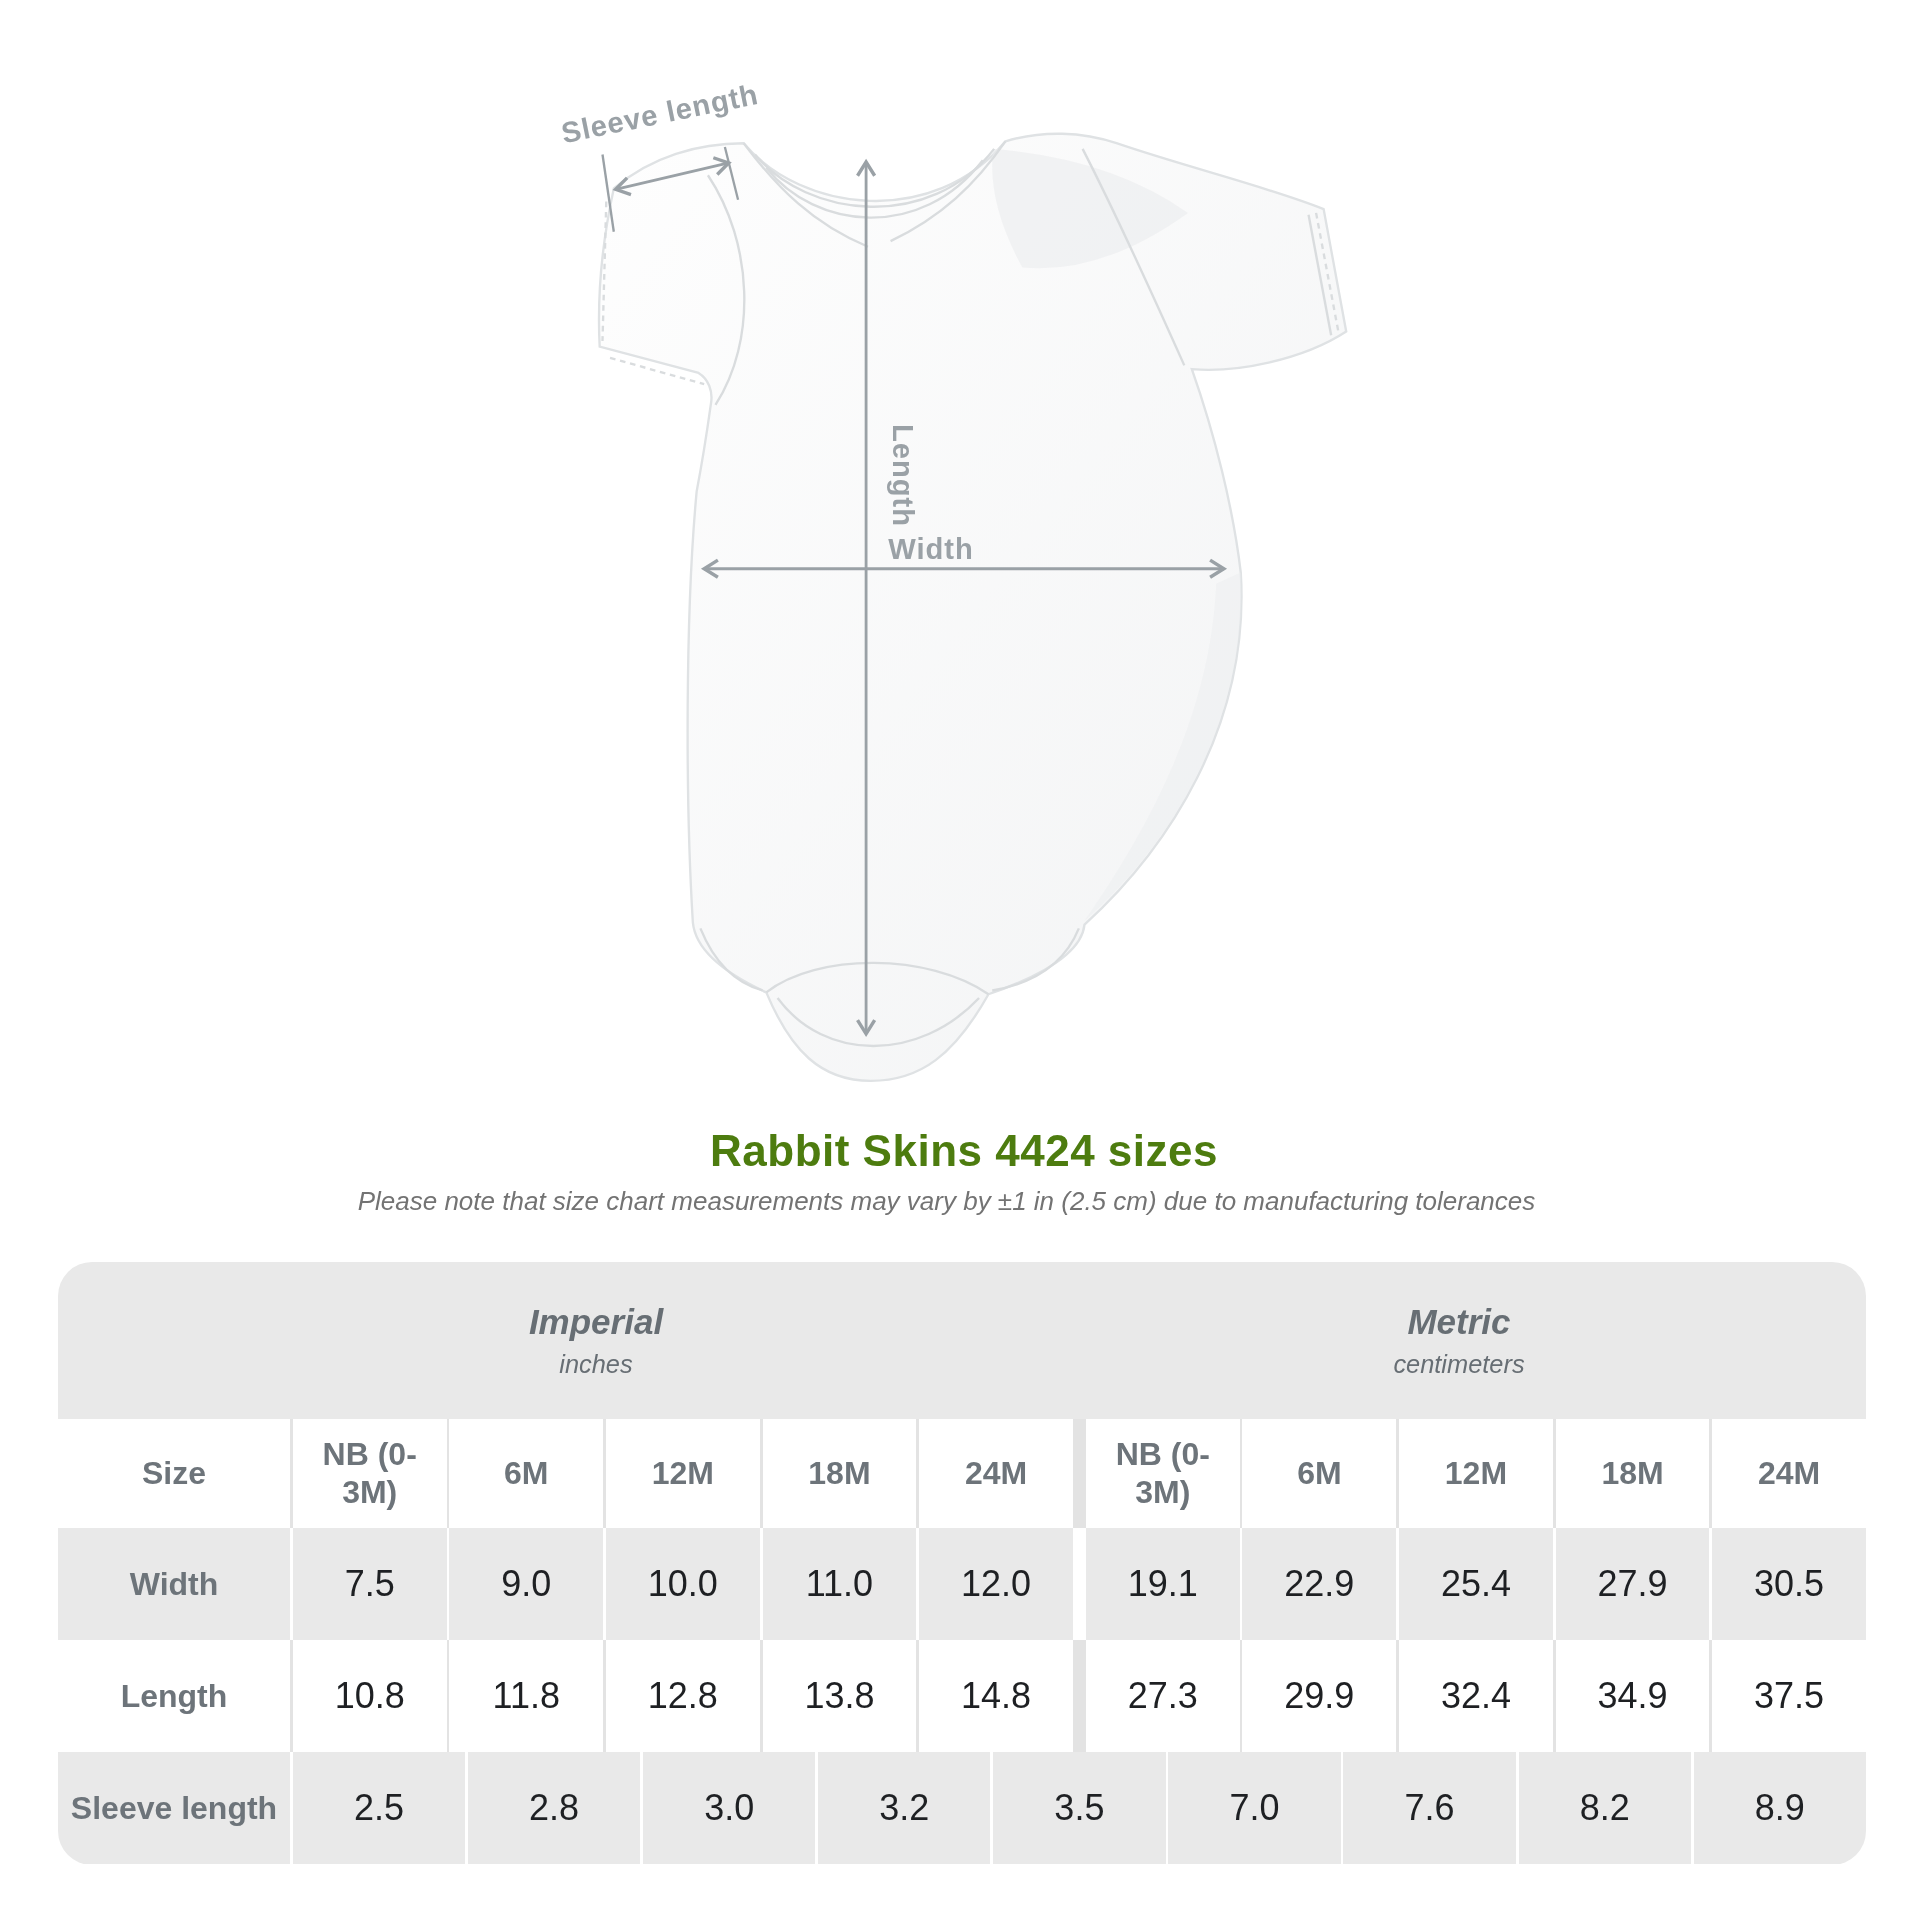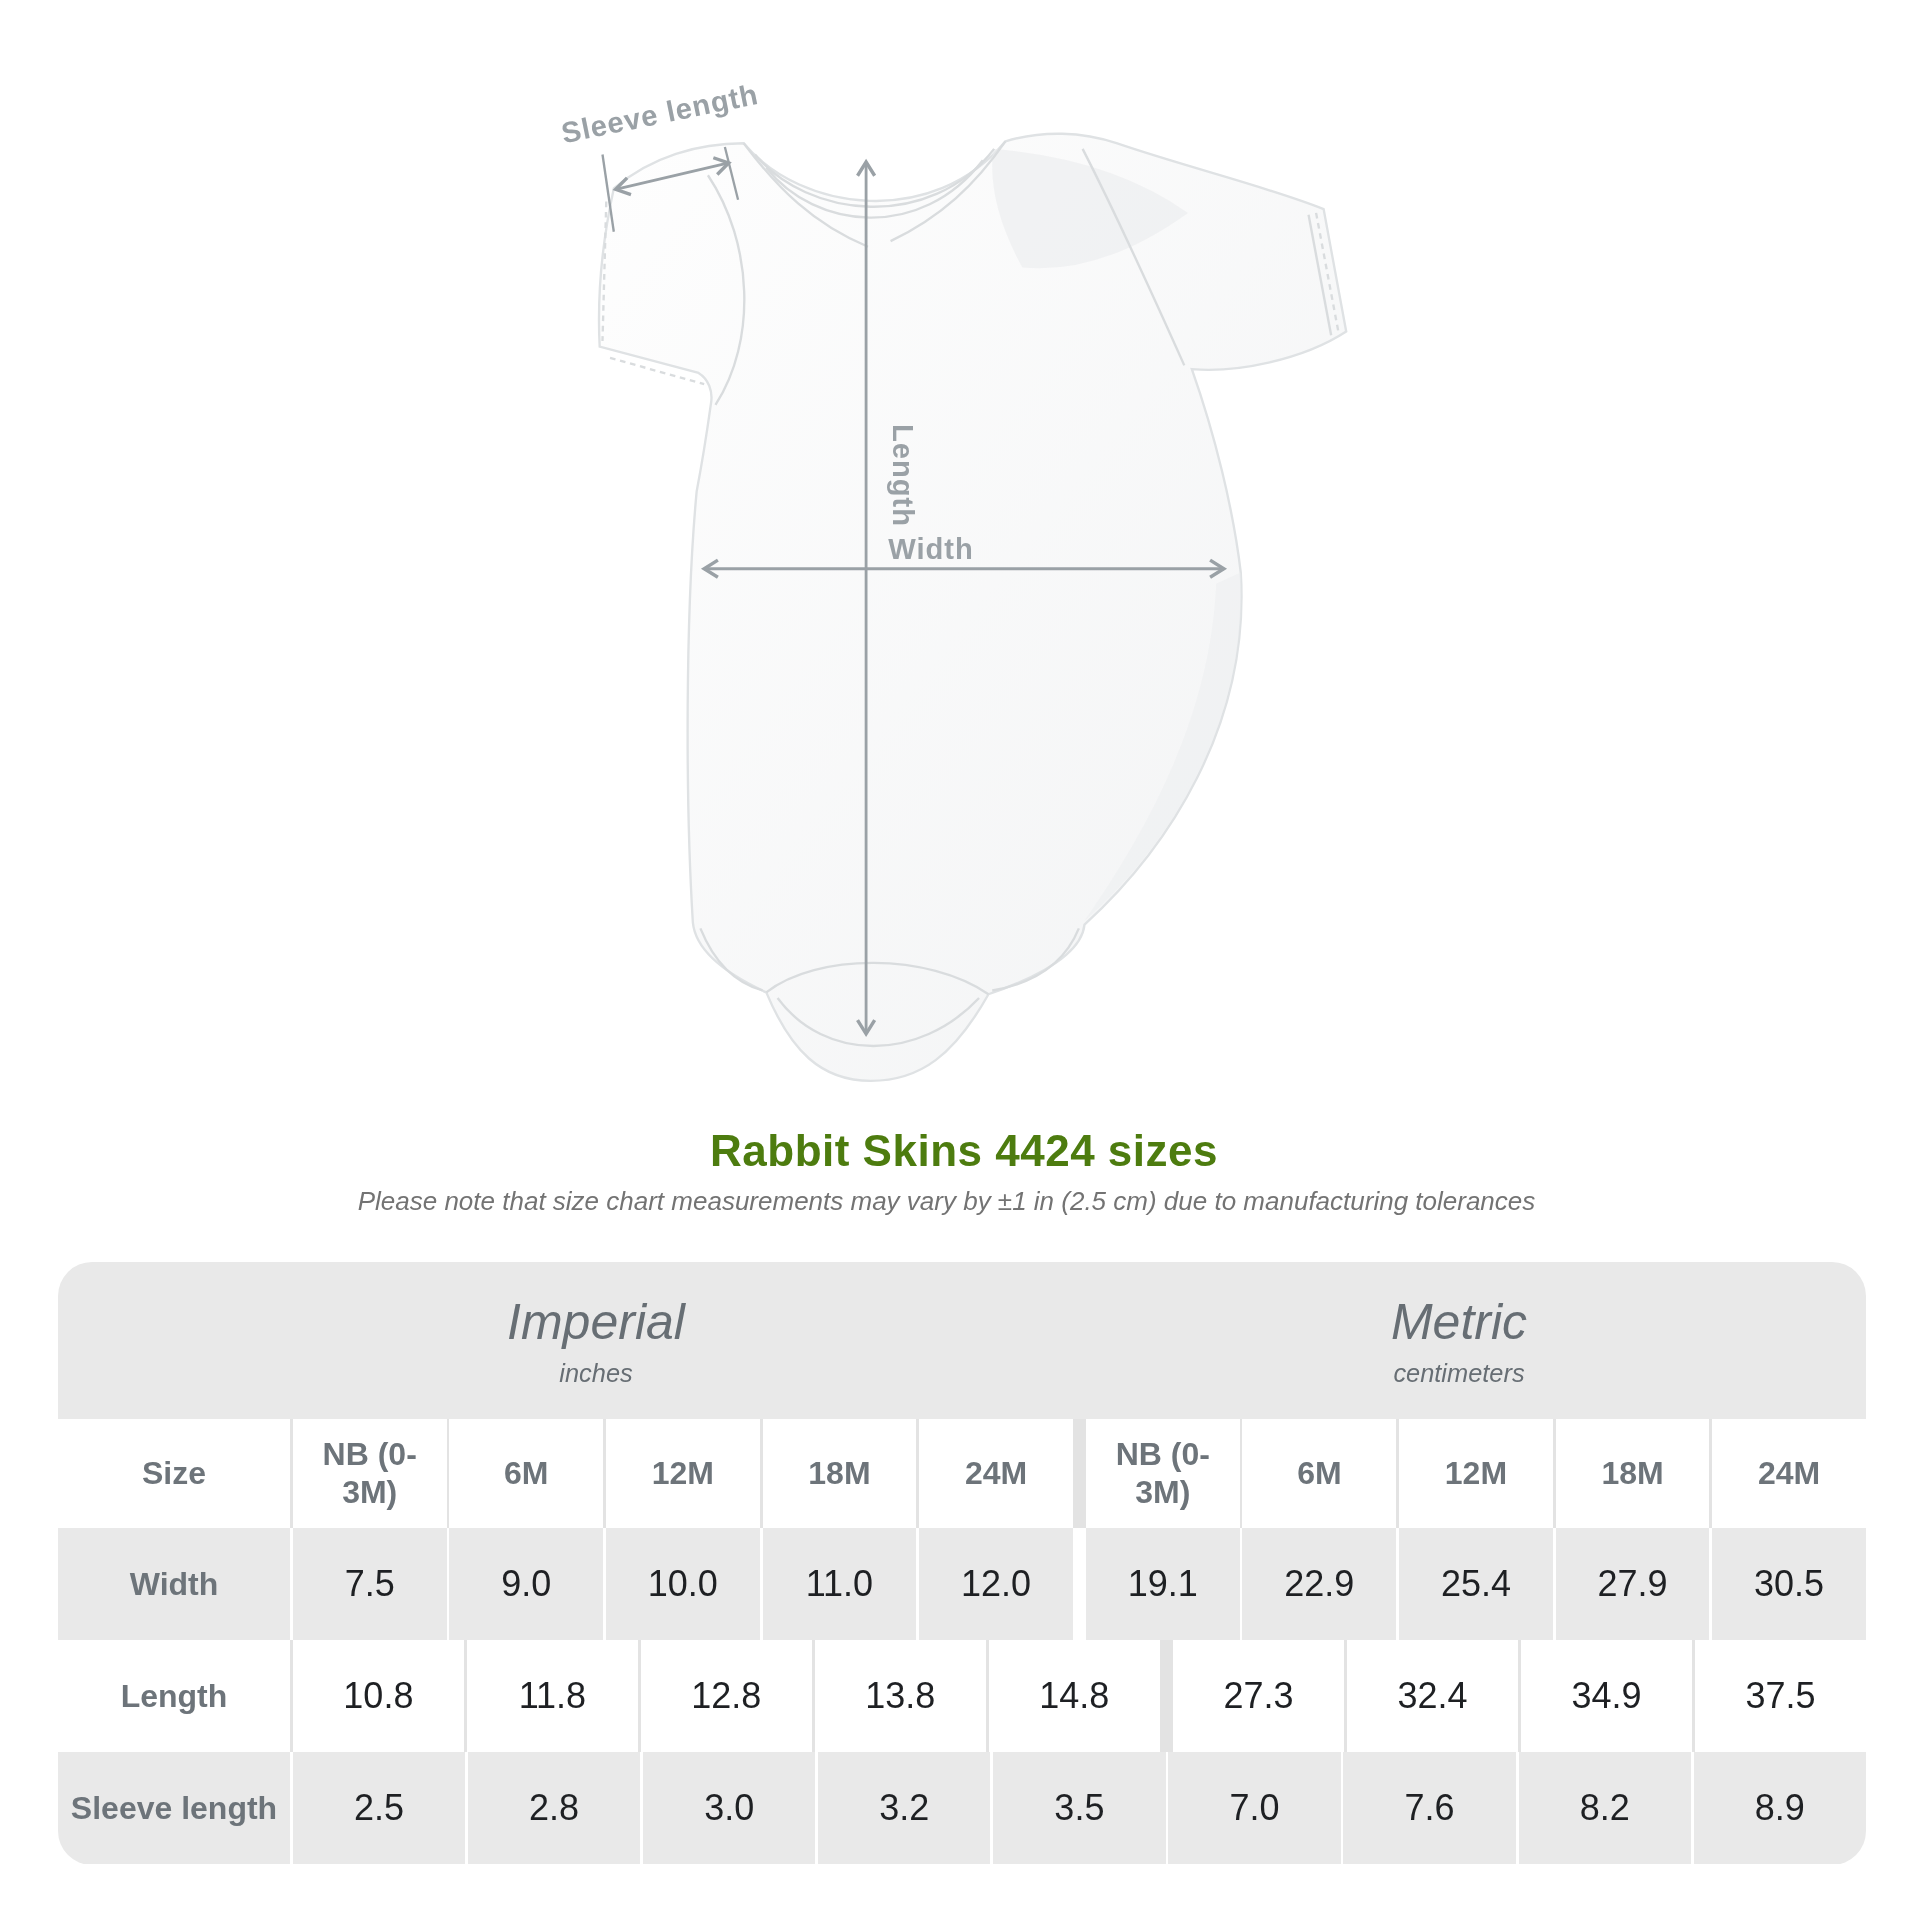--- a/index.html
+++ b/index.html
@@ -18,21 +18,21 @@
   }
   
   .sizetable{
     position:absolute;left:58px;top:1262px;width:1808px;height:603px;
     border-radius:34px;overflow:hidden;
   }
   .band{height:157px;background:#e9e9e9;position:relative;color:#676e74;}
   .bandgroup{position:absolute;top:50%;transform:translate(-50%,-50%);text-align:center;}
   .bg-imperial{left:538px;}
   .bg-metric{left:1401px;}
-  .bandlabel{font-size:50px;font-weight:normal;font-style:italic;}
+  .bandlabel{font-size:35px;font-weight:bold;font-style:italic;}
   .bandunit{font-size:25.4px;font-style:italic;margin-top:8.5px;}
   .trow{display:flex;width:1808px;}
   .trow.hdr{height:109px;background:#e3e3e3;}
   .trow.gray-row{height:112px;background:#ffffff;}
   .trow.white-row{height:112px;background:#e3e3e3;}
   .c{
     flex:1;margin-left:2.8px;display:flex;align-items:center;justify-content:center;
     text-align:center;min-width:0;
   }
   .c:first-child{margin-left:0;flex:0 0 232px;}
@@ -173,20 +173,21 @@
   </div>
 
   <div class="trow white-row">
     <div class="c rowlabel">Length</div>
     <div class="c val">10.8</div>
     <div class="c val">11.8</div>
     <div class="c val">12.8</div>
     <div class="c val">13.8</div>
     <div class="c val">14.8</div>
     <div class="c val msplit">27.3</div>
+    <div class="c val">29.9</div>
     <div class="c val">32.4</div>
     <div class="c val">34.9</div>
     <div class="c val">37.5</div>
   </div>
 
   <div class="trow gray-row">
     <div class="c rowlabel">Sleeve length</div>
     <div class="c val">2.5</div>
     <div class="c val">2.8</div>
     <div class="c val">3.0</div>

